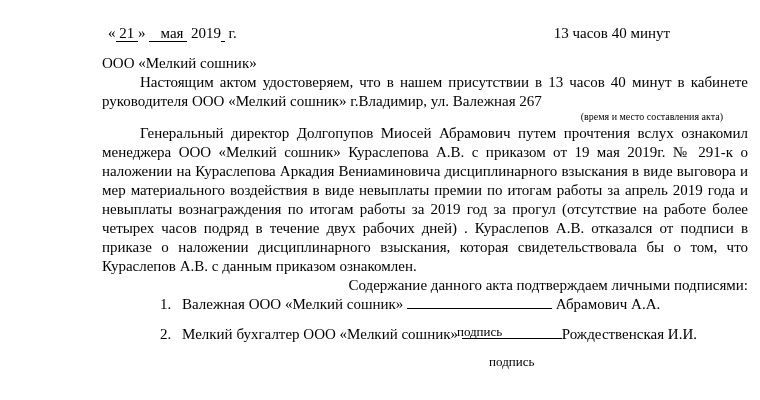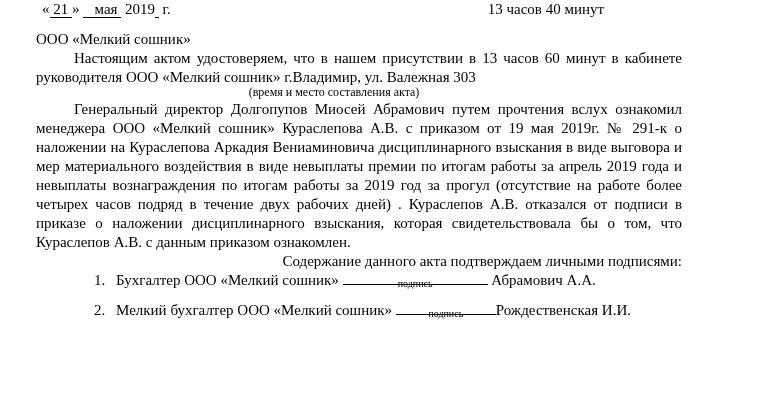--- a/index.html
+++ b/index.html
@@ -5,23 +5,23 @@
   html, body { margin: 0; padding: 0; }
   body {
     width: 760px; height: 400px;
     background: #ffffff;
     color: #000000;
     font-family: "Liberation Serif", "DejaVu Serif", serif;
     font-size: 15px;
     overflow: hidden;
   }
   .doc {
-    margin-left: 36px;
+    margin-left: 102px;
     width: 646px;
-    padding-top: 0;
+    padding-top: 24px;
   }
   .date-row {
     display: flex;
     justify-content: space-between;
     line-height: 19px;
     padding-left: 6px;
   }
   .date-left { white-space: nowrap; }
   .time-right { margin-right: 78px; white-space: nowrap; }
   .upre {
@@ -35,22 +35,22 @@
     line-height: 19px;
   }
   p.body-par {
     margin: 0;
     text-align: justify;
     text-indent: 38px;
     line-height: 19px;
   }
   .p1 { margin-top: 14px; }
   .caption {
-    text-align: center;
-    font-size: 12px;
+    text-align: right;
+    font-size: 10px;
     line-height: 11px;
     position: relative;
     left: -25px;
     margin-bottom: 2px;
   }
   .p3 {
     margin: 0;
     line-height: 19px;
     text-indent: 56px;
     text-align: right;
@@ -67,50 +67,50 @@
     display: inline-block;
     border-bottom: 1px solid #000;
     height: 13px;
     vertical-align: baseline;
   }
   .blank-1 { width: 145px; }
   .blank-2 { width: 100px; }
   .siglabel {
     position: absolute;
     left: 50%;
-    top: 8px;
+    top: 32px;
     transform: translateX(-50%);
-    font-size: 10px;
+    font-size: 13px;
     line-height: 10px;
   }
 </style>
 </head>
 <body>
 
 <div class="doc">
 
   <div class="date-row">
     <span class="date-left"><span>«</span><span class="upre"> 21 </span><span>» </span><span class="upre">   мая </span><span> 2019</span><span class="upre"> </span><span> г.</span></span>
     <span class="time-right">13 часов 40 минут</span>
   </div>
 
   <div class="title">ООО «Мелкий сошник»</div>
 
-  <p class="body-par p1"><span>Настоящим актом удостоверяем, что в нашем присутствии в 13 часов 60 минут в кабинете руководителя ООО «</span><span class="u">Мелкий сошник</span><span>» г.Владимир, ул. Валежная 303</span></p>
+  <p class="body-par p1"><span>Настоящим актом удостоверяем, что в нашем присутствии в 13 часов 40 минут в кабинете руководителя ООО «</span><span class="u">Мелкий сошник</span><span>» г.Владимир, ул. Валежная 267</span></p>
 
   <div class="caption">(время и место составления акта)</div>
 
   <p class="body-par"><span class="u">Генеральный директор Долгопупов Миосей Абрамович </span><span>путем прочтения вслух ознакомил менеджера ООО «Мелкий сошник» Кураслепова А.В. с приказом от 19 мая 2019г. № 291-к о наложении на Кураслепова Аркадия Вениаминовича дисциплинарного взыскания в виде выговора и мер материального воздействия в виде невыплаты премии по итогам работы за апрель 2019 года и невыплаты вознаграждения по итогам работы за 2019 год </span><span class="u">за прогул (отсутствие на работе более четырех часов подряд в течение двух рабочих дней) </span><span>. Кураслепов А.В. отказался от подписи в приказе о наложении дисциплинарного взыскания, которая свидетельствовала бы о том, что Кураслепов А.В. с данным приказом ознакомлен.</span></p>
 
   <p class="p3">Содержание данного акта подтверждаем личными подписями:</p>
 
   <div>
 
     <div class="sig-row">
-      <span class="num">1.</span><span>Бухгалтер ООО «</span><span class="u">Мелкий сошник</span><span>»</span>
+      <span class="num">1.</span><span>Валежная ООО «</span><span class="u">Мелкий сошник</span><span>»</span>
       <span class="sigwrap"><span class="blank blank-1"></span><span class="siglabel">подпись</span></span>
       <span>Абрамович А.А.</span>
     </div>
 
     <div class="sig-row">
       <span class="num">2.</span><span>Мелкий бухгалтер ООО «</span><span class="u">Мелкий сошник</span><span>»</span>
       <span class="sigwrap"><span class="blank blank-2"></span><span class="siglabel">подпись</span></span><span class="u">Рождественская</span><span> И.И.</span>
     </div>
 
   </div>

